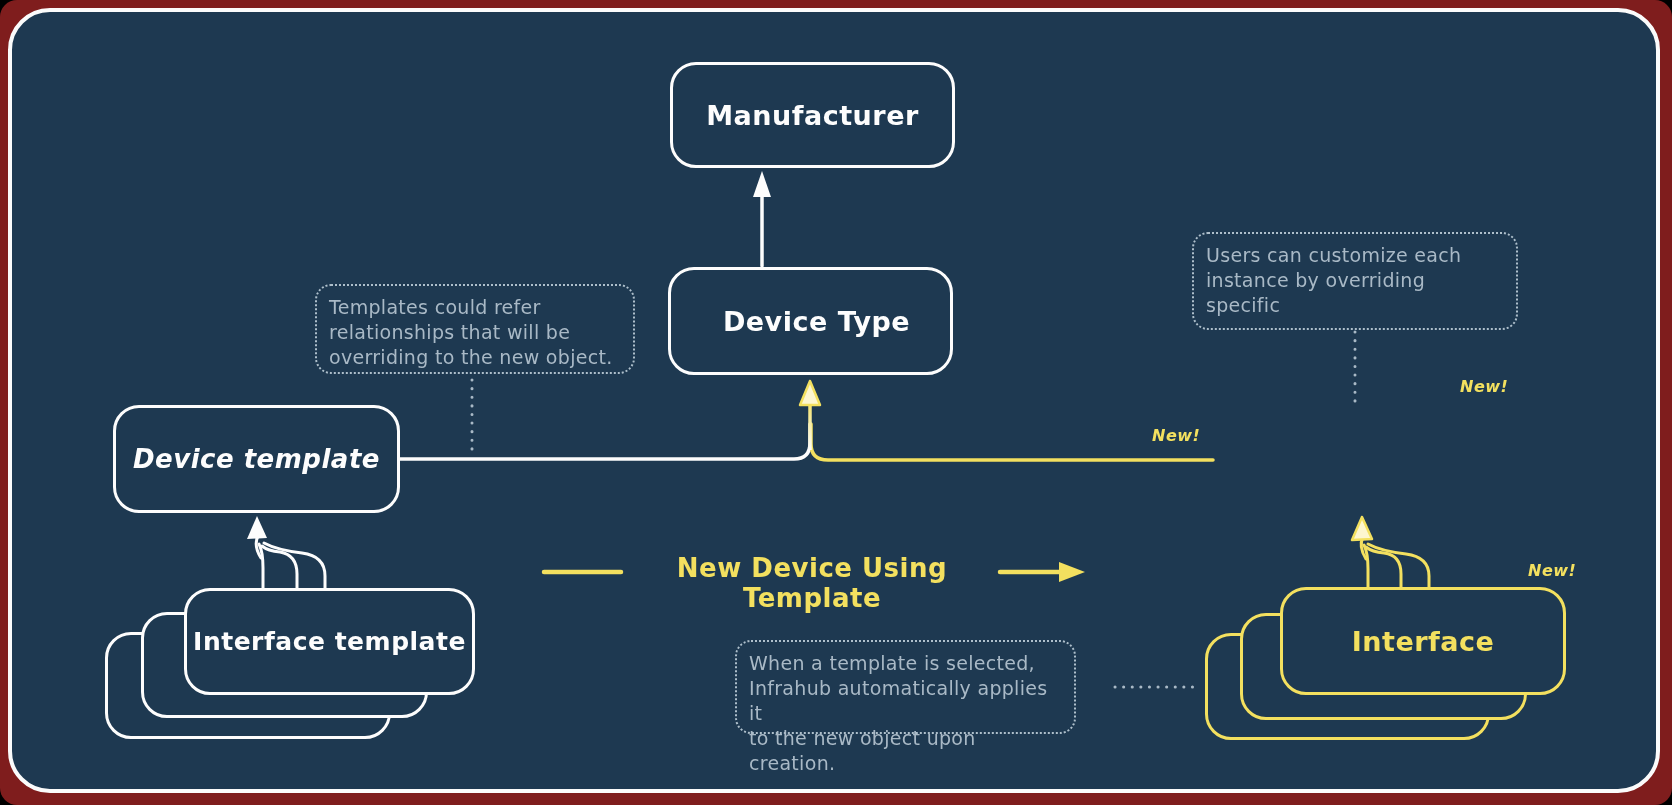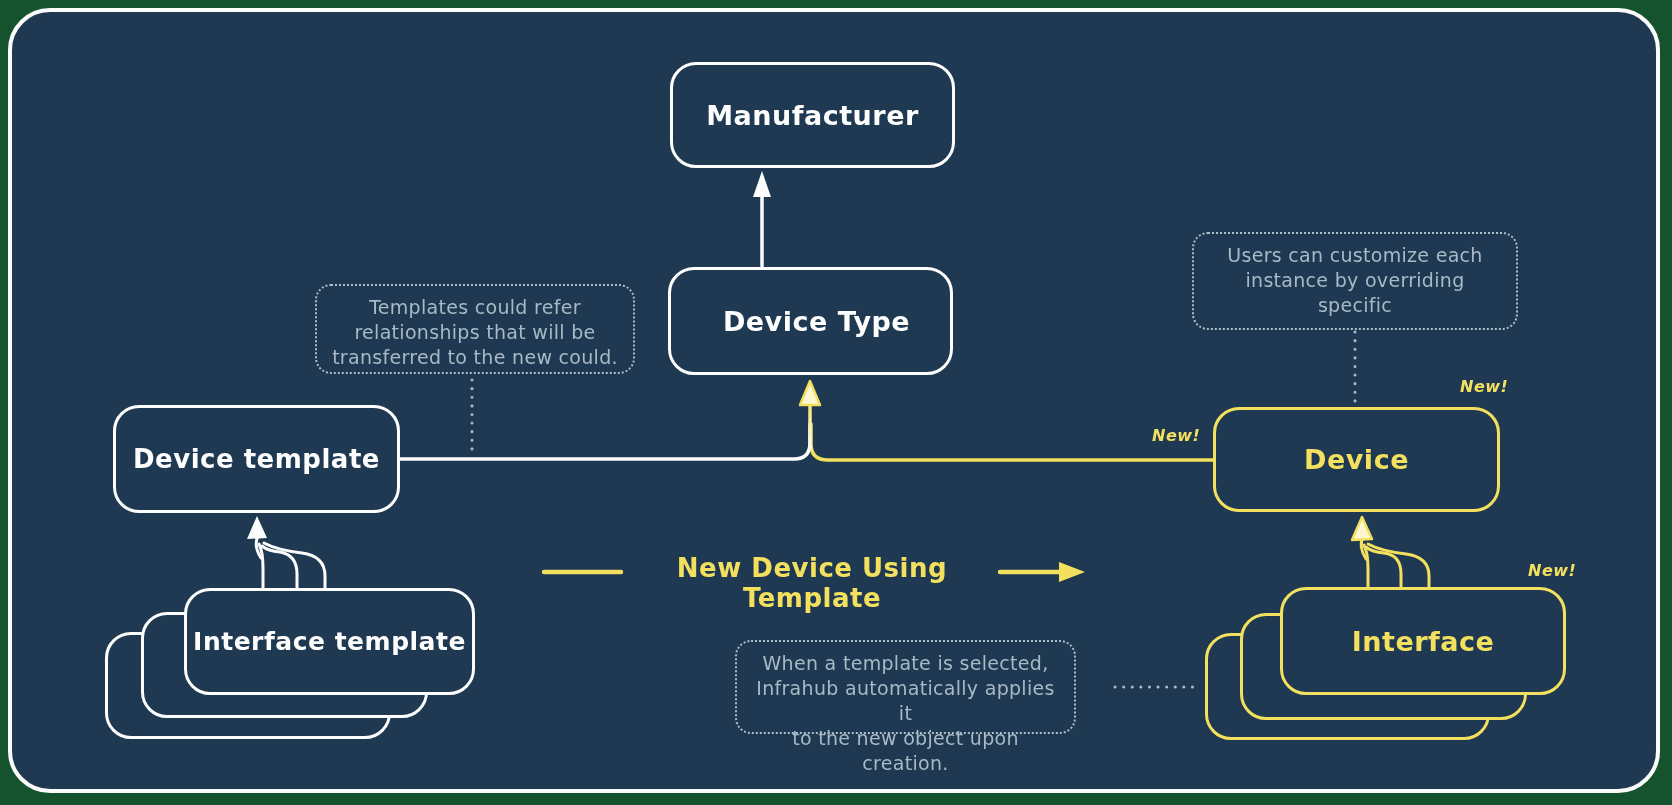--- a/index.html
+++ b/index.html
@@ -1,31 +1,31 @@
 <!DOCTYPE html>
 <html><head>
 <meta charset="utf-8">
 <style>
   html,body{margin:0;padding:0;background:#000;}
-  #stage{position:relative;width:1672px;height:805px;background:#14532d;overflow:hidden;
-         font-family:"DejaVu Sans", sans-serif;}
+  #stage{position:relative;width:1672px;height:805px;background:#7f1d1d;overflow:hidden;
+         font-family:"DejaVu Sans", sans-serif;border-radius:17px;}
   #canvas{position:absolute;left:8px;top:8px;width:1644px;height:777px;
           background:#1e3951;border:4px solid #fbfbfb;border-radius:42px;}
   #wires{position:absolute;left:0;top:0;width:1672px;height:805px;pointer-events:none;}
 
   .node{position:absolute;display:flex;align-items:center;justify-content:center;
         background:#1e3951;border:3px solid #fdfdfd;border-radius:26px;
         color:#fdfdfd;font-weight:700;font-size:27px;letter-spacing:.5px;box-sizing:border-box;}
   .node.yellow{border-color:#f3e05f;color:#f3e05f;}
   .card{position:absolute;background:#1e3951;border:3px solid #fdfdfd;border-radius:26px;box-sizing:border-box;}
   .card.yellow{border-color:#f3e05f;}
 
   .note{position:absolute;border:2px dotted #aebfcb;border-radius:16px;
         color:#a9b9c6;font-size:19px;font-weight:500;letter-spacing:.3px;
-        padding:9px 12px;box-sizing:border-box;line-height:25px;text-align:center;}
+        padding:9px 12px;box-sizing:border-box;line-height:25px;}
   .badge{position:absolute;color:#f3e05f;font-size:16px;font-weight:700;font-style:italic;letter-spacing:.5px;}
   #flow-label{position:absolute;left:622px;top:553px;width:380px;text-align:center;
         color:#f3e05f;font-size:26px;font-weight:700;letter-spacing:.5px;}
 </style>
 </head>
 <body>
 
 <div id="stage">
   <div id="canvas"></div>
 
@@ -79,50 +79,47 @@
   </svg>
 
   <div class="node" style="left:670px;top:62px;width:285px;height:106px;">
     <span>Manufacturer</span>
   </div>
 
   <div class="node" style="left:668px;top:267px;width:285px;height:108px;padding-left:12px;">
     <span>Device Type</span>
   </div>
 
-  <div class="node" style="left:113px;top:405px;width:287px;height:108px;font-size:26px;">
+  <div class="node" style="left:113px;top:405px;width:287px;height:108px;font-size:26px;font-style:italic;">
     <span>Device template</span>
   </div>
 
   <div class="card" style="left:105px;top:632px;width:286px;height:107px;"></div>
   <div class="card" style="left:141px;top:612px;width:287px;height:106px;"></div>
   <div class="node" style="left:184px;top:588px;width:291px;height:107px;font-size:25px;">
     <span>Interface template</span>
   </div>
 
-  <div class="node yellow" style="left:1213px;top:407px;width:287px;height:105px;">
-    <span>Device</span>
-  </div>
 
   <div class="card yellow" style="left:1205px;top:633px;width:285px;height:107px;"></div>
   <div class="card yellow" style="left:1240px;top:613px;width:287px;height:107px;"></div>
   <div class="node yellow" style="left:1280px;top:587px;width:286px;height:108px;">
     <span>Interface</span>
   </div>
 
   <div class="badge" style="left:1152px;top:426px;">New!</div>
   <div class="badge" style="left:1460px;top:377px;">New!</div>
   <div class="badge" style="left:1528px;top:561px;">New!</div>
 
   <div id="flow-label">New Device Using Template</div>
 
   <div class="note" style="left:315px;top:284px;width:320px;height:90px;">
     <div>Templates could refer</div>
     <div>relationships that will be</div>
-    <div>transferred to the new could.</div>
+    <div>overriding to the new object.</div>
   </div>
 
   <div class="note" style="left:1192px;top:232px;width:326px;height:98px;">
     <div>Users can customize each</div>
     <div>instance by overriding specific</div>
   </div>
 
   <div class="note" style="left:735px;top:640px;width:341px;height:94px;">
     <div>When a template is selected,</div>
     <div>Infrahub automatically applies it</div>

